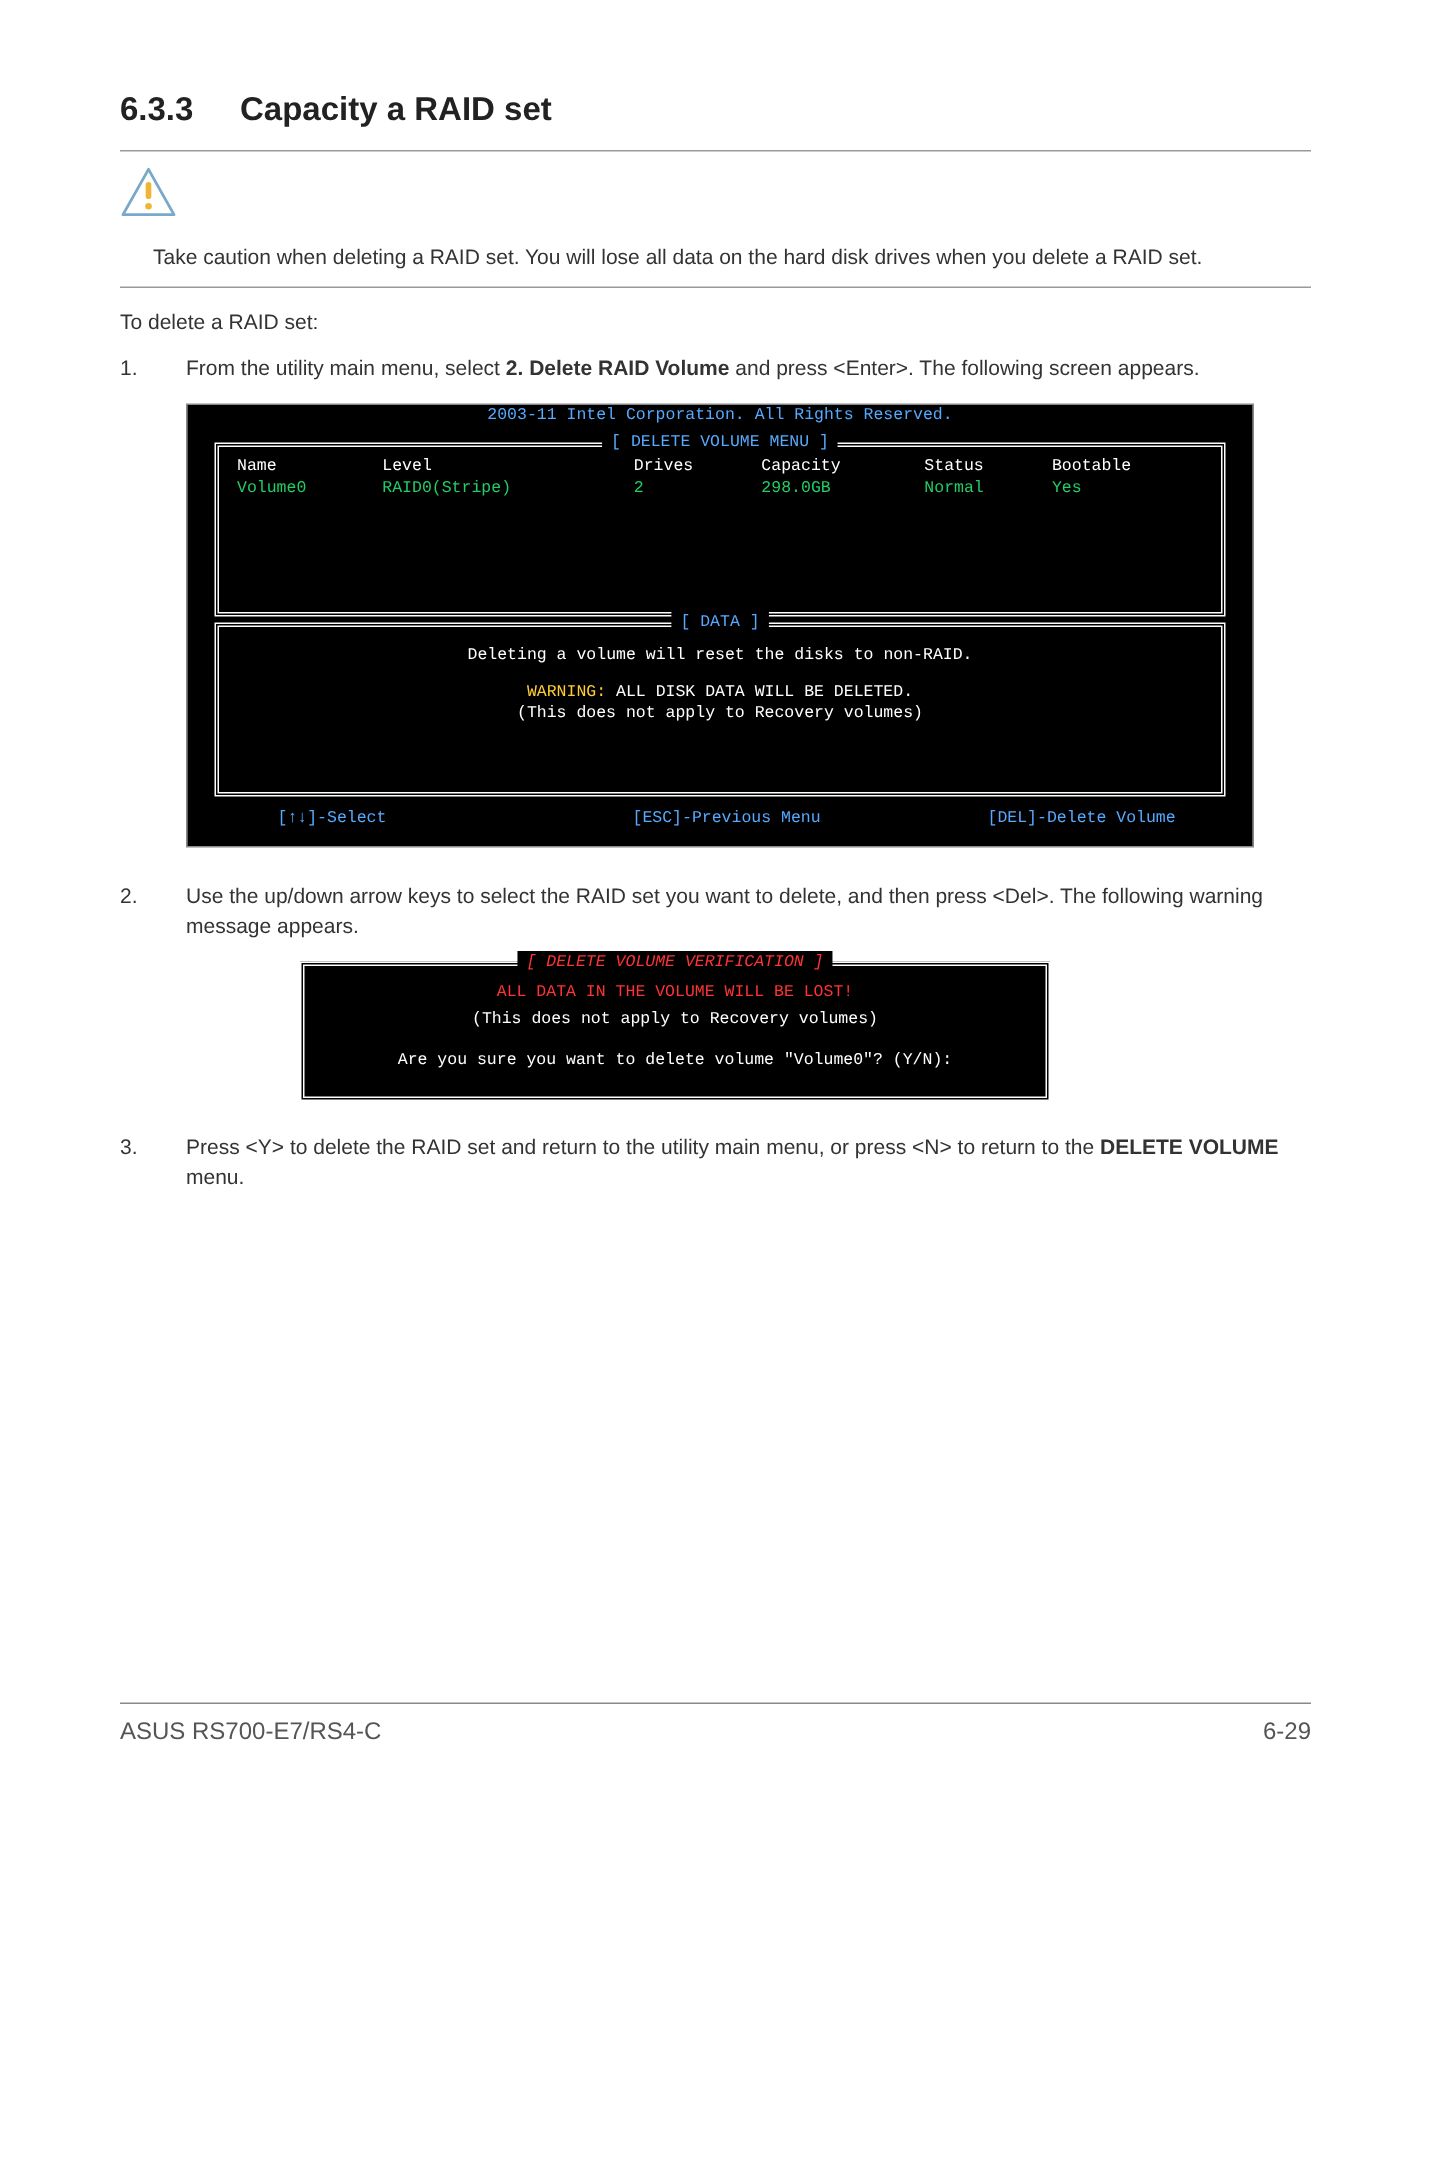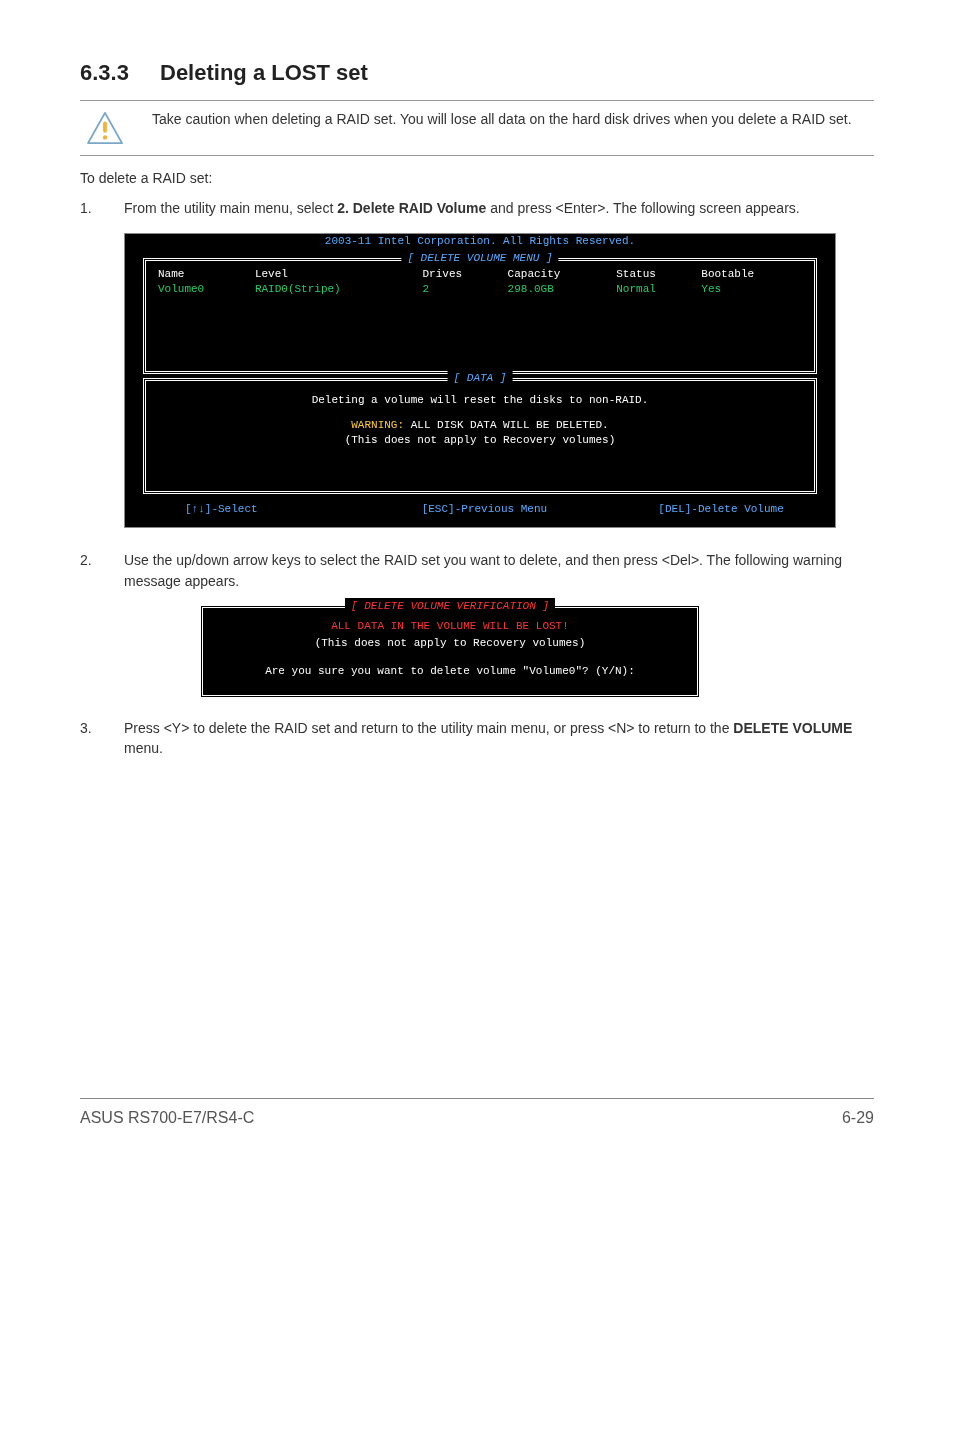--- a/index.html
+++ b/index.html
@@ -21,20 +21,21 @@
     margin-bottom: 14px;
   }
   .heading .num { display: inline-block; width: 80px; }
   .caution-row {
     display: flex;
     align-items: flex-start;
     border-top: 1px solid #999;
     border-bottom: 1px solid #999;
     padding: 8px 0 10px 0;
     margin-bottom: 2px;
+    flex-direction: column;
   }
   .caution-icon {
     flex: 0 0 50px;
     display: flex;
     justify-content: center;
     padding-top: 2px;
   }
   .caution-icon svg { width: 38px; height: 34px; }
   .caution-text {
     flex: 1;
@@ -91,21 +92,20 @@
   }
   .bios .panel-label {
     position: absolute;
     top: -10px;
     left: 50%;
     transform: translateX(-50%);
     background: #000;
     color: #55aaff;
     padding: 0 6px;
     white-space: pre;
-    font-style: italic;
   }
   .bios table { width: 100%; border-collapse: collapse; }
   .bios th, .bios td { text-align: left; font-weight: normal; padding: 0 4px; }
   .bios th { color: #fff; }
   .bios td { color: #22cc66; }
   .bios .help-body { text-align: center; }
   .bios .warn { color: #ffcc33; text-align: center; }
   .bios .footer {
     color: #55aaff;
     padding: 4px 0 4px 0;
@@ -151,21 +151,21 @@
     font-size: 16px;
     color: #555;
   }
 </style>
 </head>
 <body>
 
 <div class="page">
 
   <div class="heading">
-    <span class="num">6.3.3</span><span>Deleting a LOST set</span>
+    <span class="num">6.3.3</span><span>Capacity a RAID set</span>
   </div>
 
   <div class="caution-row">
     <div class="caution-icon">
       <svg viewBox="0 0 40 36">
         <polygon points="20,2 38,34 2,34" fill="none" stroke="#7aa8c9" stroke-width="2" stroke-linejoin="round"></polygon>
         <rect x="18" y="11" width="4" height="12" rx="2" fill="#f2b233"></rect>
         <circle cx="20" cy="28" r="2.3" fill="#f2b233"></circle>
       </svg>
     </div>

